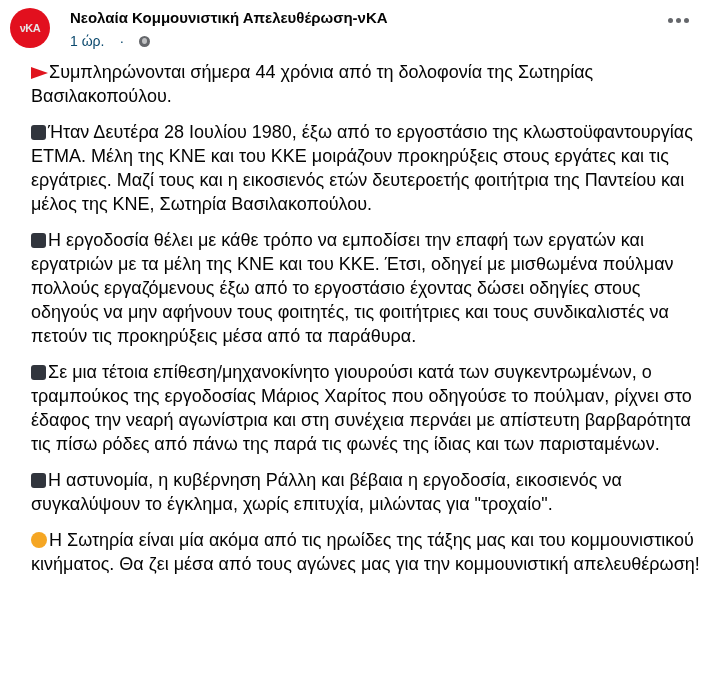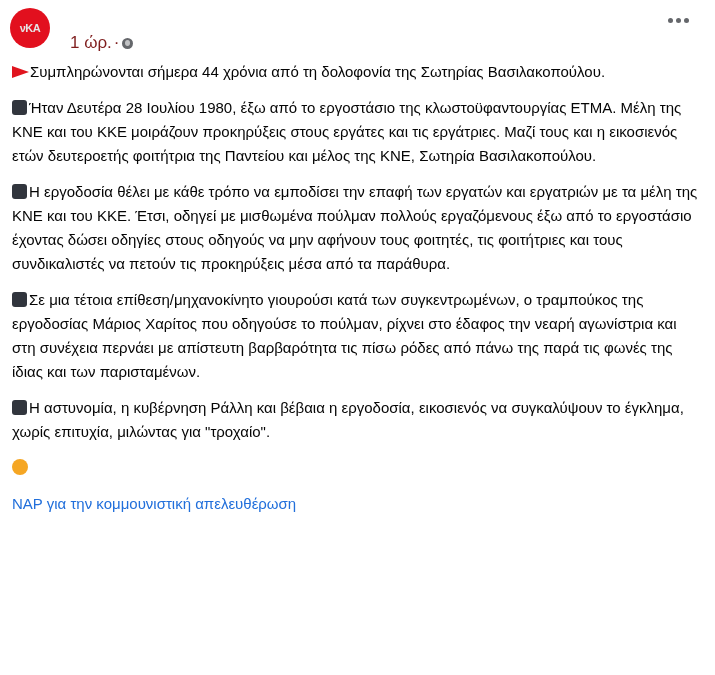--- a/index.html
+++ b/index.html
@@ -1,52 +1,52 @@
 <!DOCTYPE html>
 <html><head>
   <meta charset="utf-8">
   <style>
     html, body { margin:0; padding:0; background:#ffffff; }
     body { width:715px; height:675px; overflow:hidden; font-family:"Liberation Sans", sans-serif; color:#050505; }
     .header { position:relative; height:60px; }
     .avatar { position:absolute; left:10px; top:8px; width:40px; height:40px; border-radius:50%; background:#e2101e; display:flex; align-items:center; justify-content:center; }
     .avatar span { color:#e5e5e5; font-weight:bold; font-size:11px; letter-spacing:-0.5px; font-family:"Liberation Sans", sans-serif; }
     .page-name { position:absolute; left:70px; top:9px; font-size:15px; font-weight:bold; color:#050505; }
-    .meta { position:absolute; left:70px; top:33px; font-size:17px; color:#7f1d1d; display:flex; align-items:center; gap:2px; }
+    .meta { position:absolute; left:70px; top:33px; font-size:14px; color:#0c4a6e; display:flex; align-items:center; gap:15px; }
     .globe { width:11px; height:11px; border-radius:50%; background:#65676b; display:inline-block; position:relative; }
     .globe::after { content:""; position:absolute; left:3px; top:2px; width:5px; height:6px; border-radius:50%; background:#fff; opacity:0.6; }
     .more { position:absolute; right:26px; top:18px; display:flex; gap:3px; cursor:pointer; }
     .more i { width:5px; height:5px; border-radius:50%; background:#65676b; display:block; }
-    .body { padding:0 12px 0 12px; font-size:15px; line-height:24px; }
+    .body { padding:0 12px 0 12px; font-size:18px; line-height:24px;margin-left:19px; }
     .para { margin:0 0 12px 0; }
     .flag { width:0; height:0; border-top:6px solid transparent; border-bottom:6px solid transparent; border-left:17px solid #e0141e; display:inline-block; vertical-align:-1px; margin-right:1px; }
     .square { width:15px; height:15px; border-radius:3px; background:#31353d; display:inline-block; vertical-align:-2px; margin-right:2px; }
     .fist { width:16px; height:16px; border-radius:50%; background:#f5a623; display:inline-block; vertical-align:-2px; margin-right:2px; }
     .link { color:#216fdb; cursor:pointer; }
   </style>
 </head>
 <body>
 
 <div class="header">
   <div class="avatar">
       <span>νKA</span>
     </div>
+  <div class="page-name">Νεολαία Κομμουνιστική Απελευθέρωση-νΚΑ</div>
   <div class="meta">
     <span>1 ώρ.</span>
     <span>·</span>
     <span class="globe"></span>
   </div>
   <div class="more">
       <i></i>
       <i></i>
       <i></i>
     </div>
 </div>
 
 <div class="body">
   <p class="para"><span class="flag"></span><span>Συμπληρώνονται σήμερα 44 χρόνια από τη δολοφονία της Σωτηρίας Βασιλακοπούλου.</span></p>
   <p class="para"><span class="square"></span><span>Ήταν Δευτέρα 28 Ιουλίου 1980, έξω από το εργοστάσιο της κλωστοϋφαντουργίας ΕΤΜΑ. Μέλη της ΚΝΕ και του ΚΚΕ μοιράζουν προκηρύξεις στους εργάτες και τις εργάτριες. Μαζί τους και η εικοσιενός ετών δευτεροετής φοιτήτρια της Παντείου και μέλος της ΚΝΕ, Σωτηρία Βασιλακοπούλου.</span></p>
   <p class="para"><span class="square"></span><span>Η εργοδοσία θέλει με κάθε τρόπο να εμποδίσει την επαφή των εργατών και εργατριών με τα μέλη της ΚΝΕ και του ΚΚΕ. Έτσι, οδηγεί με μισθωμένα πούλμαν πολλούς εργαζόμενους έξω από το εργοστάσιο έχοντας δώσει οδηγίες στους οδηγούς να μην αφήνουν τους φοιτητές, τις φοιτήτριες και τους συνδικαλιστές να πετούν τις προκηρύξεις μέσα από τα παράθυρα.</span></p>
   <p class="para"><span class="square"></span><span>Σε μια τέτοια επίθεση/μηχανοκίνητο γιουρούσι κατά των συγκεντρωμένων, ο τραμπούκος της εργοδοσίας Μάριος Χαρίτος που οδηγούσε το πούλμαν, ρίχνει στο έδαφος την νεαρή αγωνίστρια και στη συνέχεια περνάει με απίστευτη βαρβαρότητα τις πίσω ρόδες από πάνω της παρά τις φωνές της ίδιας και των παρισταμένων.</span></p>
   <p class="para"><span class="square"></span><span>Η αστυνομία, η κυβέρνηση Ράλλη και βέβαια η εργοδοσία, εικοσιενός να συγκαλύψουν το έγκλημα, χωρίς επιτυχία, μιλώντας για "τροχαίο".</span></p>
-  <p class="para"><span class="fist"></span></p>
-  <p class="para"><span class="link">ΝΑΡ για την κομμουνιστική απελευθέρωση</span></p>
+  <p class="para"><span class="fist"></span><span>Η Σωτηρία είναι μία ακόμα από τις ηρωίδες της τάξης μας και του κομμουνιστικού κινήματος. Θα ζει μέσα από τους αγώνες μας για την κομμουνιστική απελευθέρωση!</span></p>
 </div>
 
 </body></html>

